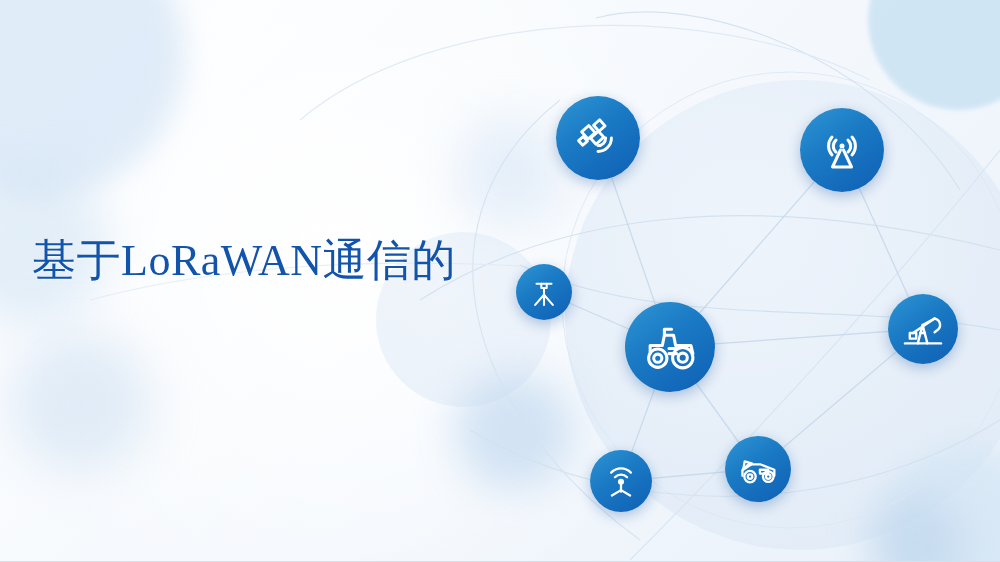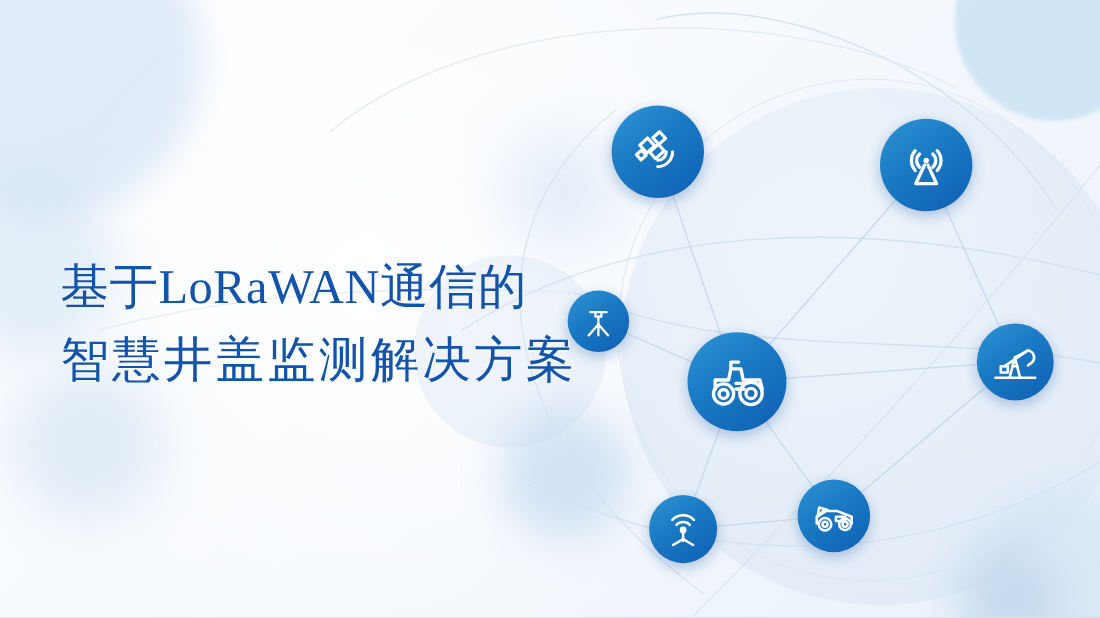--- a/index.html
+++ b/index.html
@@ -84,21 +84,20 @@
   }
   .title-line {
     color:#1254ab;
     font-family:"Liberation Serif", serif;
     font-size:44px;
     font-weight:400;
     line-height:1.52;
     letter-spacing:.5px;
     white-space:nowrap;
     text-shadow:0 1px 2px rgba(255,255,255,.75);
-    margin-left:23px;
   }
   .title-line.line2 { font-size:44px; letter-spacing:3px; }
   
   .node {
     position:absolute;
     border-radius:50%;
     background:linear-gradient(145deg,#2f95d4 0%,#1a7ac4 42%, #0f5fb4 100%);
     box-shadow:0 4px 13px rgba(17,77,156,.30);
     display:flex; align-items:center; justify-content:center;
     z-index:14;
@@ -151,21 +150,20 @@
       <line x1="670" y1="347" x2="923" y2="329"></line>
       <line x1="670" y1="347" x2="621" y2="481"></line>
       <line x1="670" y1="347" x2="758" y2="469"></line>
       <line x1="621" y1="481" x2="758" y2="469"></line>
       <line x1="758" y1="469" x2="923" y2="329"></line>
     </g>
   </svg>
 
   <div class="title-block">
     <div class="title-line line1">基于LoRaWAN通信的</div>
-    <div class="title-line line2">智慧井盖监测解决方案</div>
   </div>
 
   <div class="node" style="left:556px;top:96px;width:84px;height:84px;">
     <span>
       <svg viewBox="0 0 100 100" width="48" height="48">
         <rect x="20" y="28" width="20" height="20" transform="rotate(-42 30 38)"></rect>
         <rect x="44" y="16" width="17" height="17" transform="rotate(-42 52 24)"></rect>
         <rect x="12" y="50" width="13" height="13" transform="rotate(-42 18 56)"></rect>
         <rect x="37" y="41" width="22" height="17" transform="rotate(-42 48 49)"></rect>
         <path d="M50 78 A28 28 0 0 0 78 50" stroke-width="6"></path>

